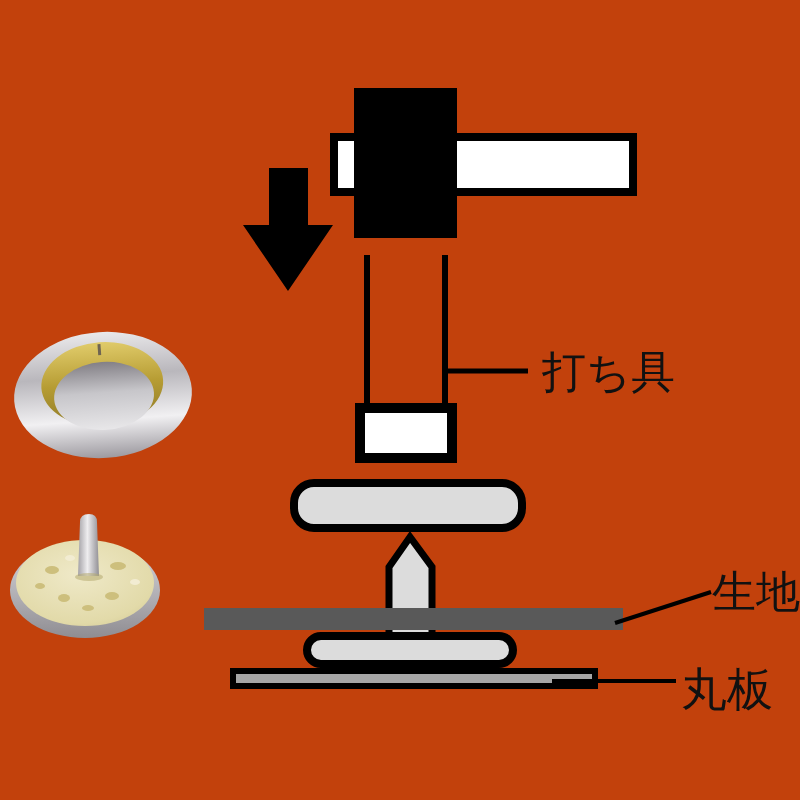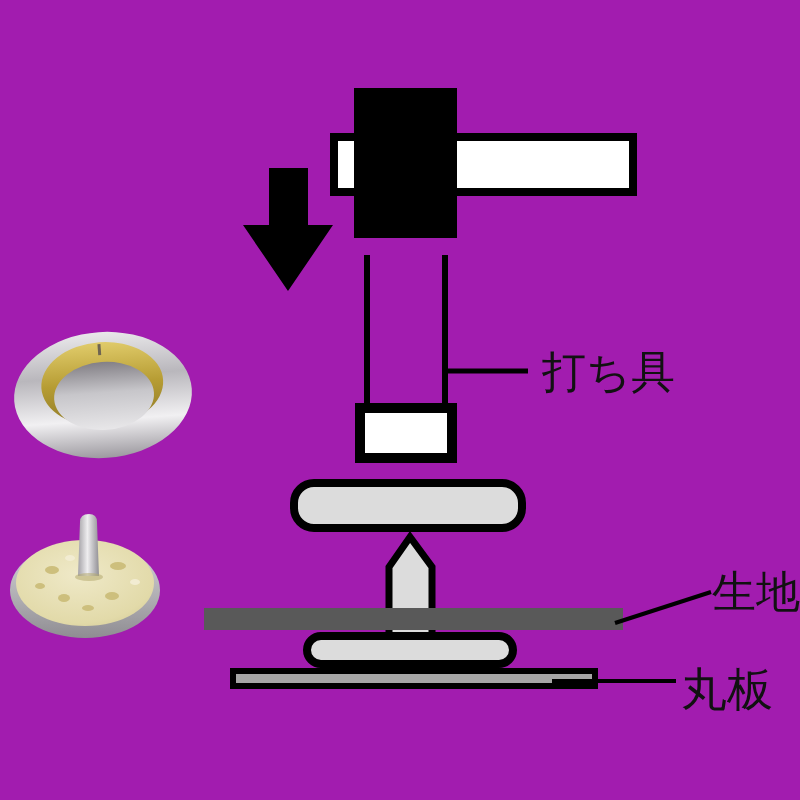--- a/index.html
+++ b/index.html
@@ -1,20 +1,20 @@
 <!DOCTYPE html>
 <html><head>
 <meta charset="utf-8">
 <style>
   html, body { margin: 0; padding: 0; background: #ffffff; }
   .stage {
     position: relative;
     width: 800px;
     height: 800px;
-    background: #a21caf;
+    background: #c2410c;
     overflow: hidden;
     font-family: "DejaVu Sans", "Liberation Sans", sans-serif;
     text-align: right;
   }
   svg { display: block; }
   text.part-label {
     font-family: "DejaVu Sans", "Liberation Sans", sans-serif;
     fill: #111111;
   }
 </style>

